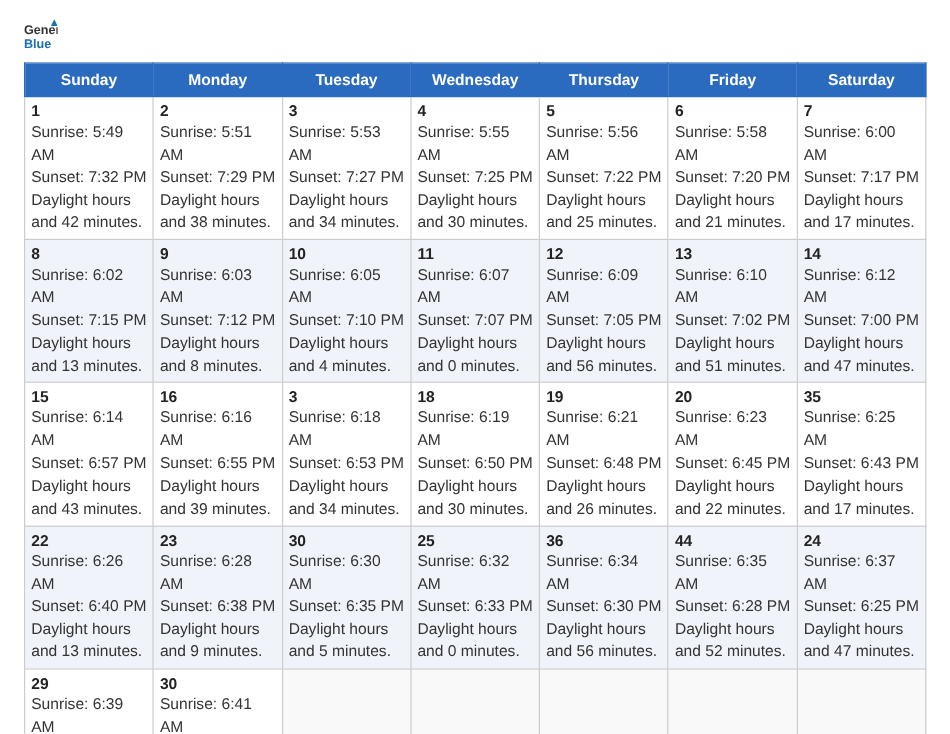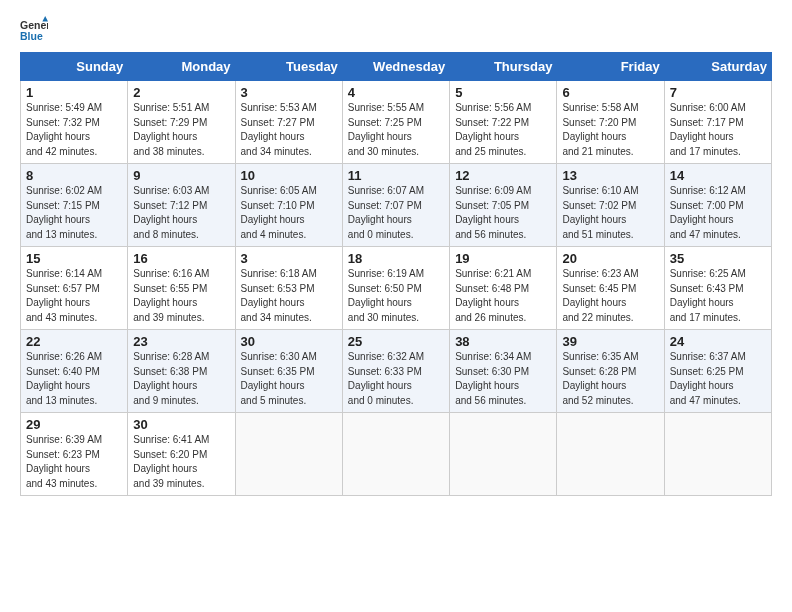--- a/index.html
+++ b/index.html
@@ -48,21 +48,21 @@
       font-size: 10.5px;
     }
     thead tr {
       background-color: #2a6bbf;
       color: #fff;
     }
     thead th {
       padding: 6px 4px;
       font-size: 13px;
       font-weight: bold;
-      text-align: right;
+      text-align: center;
       border: 1px solid #2a6bbf;
     }
     tbody tr {
       background: #fff;
     }
     tbody tr.alt {
       background: #f0f4fa;
     }
     tbody td {
       padding: 4px 4px 4px 5px;
@@ -73,21 +73,21 @@
       width: calc(100% / 7);
     }
     .day-num {
       font-size: 13px;
       font-weight: bold;
       color: #222;
       display: block;
       margin-bottom: 1px;
     }
     .day-info {
-      font-size: 10px;
+      font-size: 13px;
       color: #333;
       line-height: 1.45;
     }
     .empty-cell {
       background: #f9f9f9;
     }
   </style>
 </head>
 <body>
 
@@ -224,25 +224,25 @@
           </td>
           <td>
         <span class="day-num">30</span>
         <div class="day-info">Sunrise: 6:30 AM<br>Sunset: 6:35 PM<br>Daylight hours<br>and 5 minutes.</div>
           </td>
           <td>
         <span class="day-num">25</span>
         <div class="day-info">Sunrise: 6:32 AM<br>Sunset: 6:33 PM<br>Daylight hours<br>and 0 minutes.</div>
           </td>
           <td>
-        <span class="day-num">38</span>
+        <span class="day-num">36</span>
         <div class="day-info">Sunrise: 6:34 AM<br>Sunset: 6:30 PM<br>Daylight hours<br>and 56 minutes.</div>
           </td>
           <td>
-        <span class="day-num">39</span>
+        <span class="day-num">44</span>
         <div class="day-info">Sunrise: 6:35 AM<br>Sunset: 6:28 PM<br>Daylight hours<br>and 52 minutes.</div>
           </td>
           <td>
         <span class="day-num">24</span>
         <div class="day-info">Sunrise: 6:37 AM<br>Sunset: 6:25 PM<br>Daylight hours<br>and 47 minutes.</div>
           </td>
         </tr>
         <tr>
           <td>
         <span class="day-num">29</span>

